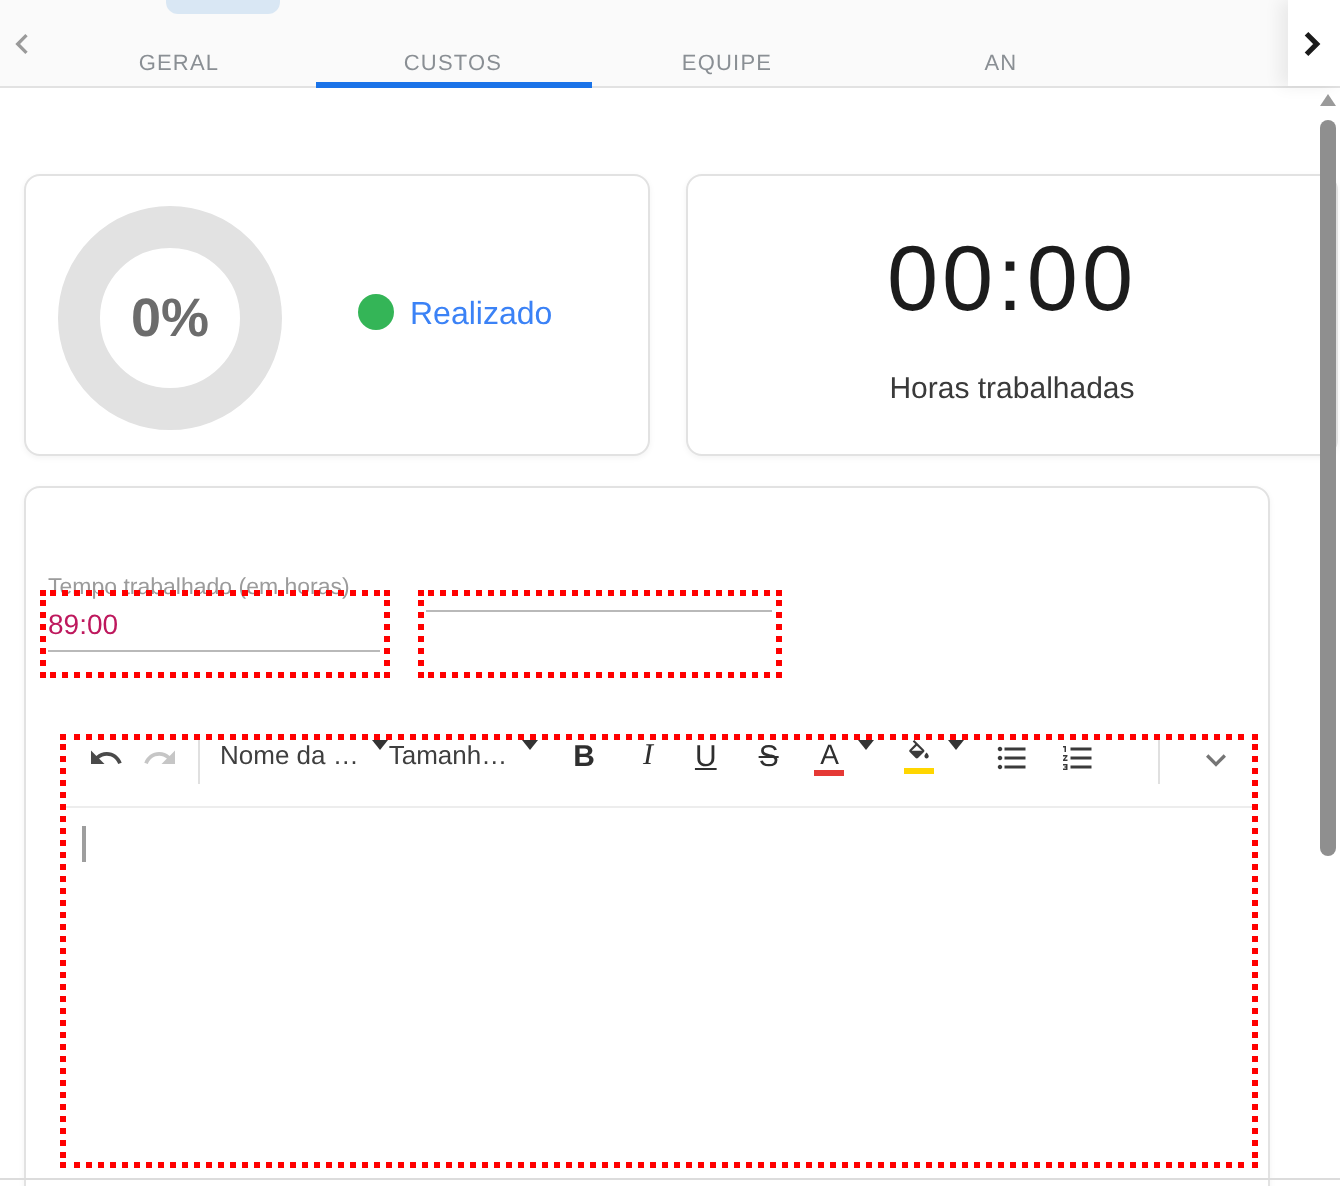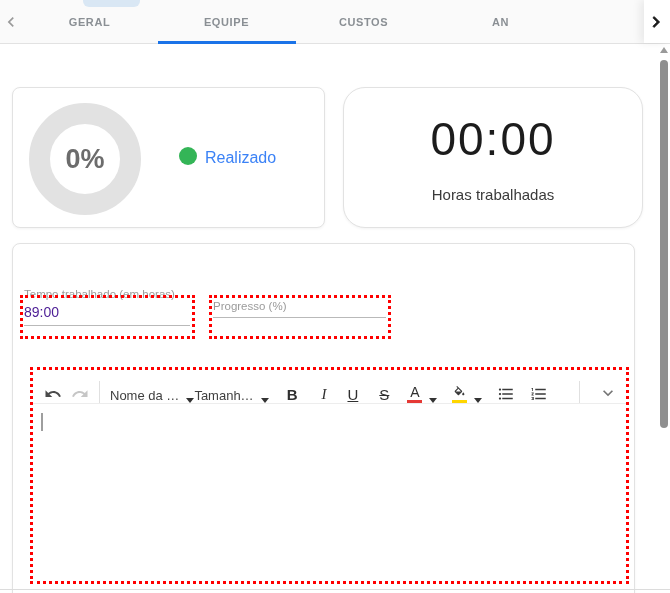--- a/index.html
+++ b/index.html
@@ -4,50 +4,50 @@
 <style>
   html,body{margin:0;padding:0;}
   body{font-family:"Liberation Sans",sans-serif;background:#fff;}
   .screen{position:relative;width:670px;height:593px;background:#fff;overflow:hidden;}
 
   
   .tabbar{position:absolute;left:0;top:0;width:670px;height:44px;background:#fafafa;border-bottom:1px solid #e2e2e2;box-sizing:border-box;}
   .pill{position:absolute;left:83px;top:0;width:57px;height:7px;background:#d9e7f4;border-radius:0 0 6px 6px;}
   .chev-left{position:absolute;left:1px;top:12px;width:20px;height:20px;color:#9a9a9a;cursor:pointer;}
   .tabs{position:absolute;left:21px;top:0;height:44px;display:flex;}
-  .tab{width:137px;height:44px;display:flex;align-items:center;justify-content:center;font-size:11px;font-weight:700;letter-spacing:.6px;color:#8a8f94;cursor:pointer;box-sizing:border-box;}
+  .tab{width:137px;height:44px;display:flex;align-items:center;justify-content:center;font-size:11px;font-weight:400;letter-spacing:.6px;color:#8a8f94;cursor:pointer;box-sizing:border-box;margin-top:10px;}
   .tab.active{color:#5f6368;}
   .tab-underline{position:absolute;left:158px;top:41px;width:138px;height:3px;background:#1a73e8;}
   .chev-right-panel{position:absolute;right:0;top:0;width:26px;height:43px;background:#fff;box-shadow:-4px 0 8px rgba(0,0,0,.07);}
   .chev-right{position:absolute;right:3px;top:11px;width:22px;height:22px;color:#1b1b1b;cursor:pointer;}
 
   
   .card{position:absolute;background:#fff;border:1px solid #e2e2e2;border-radius:8px;box-shadow:0 1px 3px rgba(0,0,0,.05);box-sizing:border-box;}
   .card-progress{left:12px;top:87px;width:313px;height:141px;}
   .donut{position:absolute;left:16px;top:15px;width:70px;height:70px;border:21px solid #e2e2e2;border-radius:50%;}
   .donut-label{position:absolute;left:16px;top:15px;width:112px;height:112px;display:flex;align-items:center;justify-content:center;font-size:27px;font-weight:700;color:#6c6c6c;}
   .legend-dot{position:absolute;left:166px;top:59px;width:18px;height:18px;border-radius:50%;background:#34b557;}
   .legend-label{position:absolute;left:192px;top:61px;font-size:16px;color:#3b82f6;}
 
-  .card-hours{left:343px;top:87px;width:300px;height:141px;display:flex;flex-direction:column;align-items:center;justify-content:center;border-radius:22px;}
+  .card-hours{left:343px;top:87px;width:326px;height:141px;display:flex;flex-direction:column;align-items:center;justify-content:center;}
   .time{font-size:46px;color:#1c1c1c;letter-spacing:2px;}
   .time-caption{font-size:15px;color:#3a3a3a;margin-top:20px;}
 
   
   .card-report{left:12px;top:243px;width:623px;height:360px;}
   .report-title{position:absolute;left:30px;top:257px;font-size:19px;color:#1d1d1d;}
   .field{position:absolute;box-sizing:border-box;border-bottom:1px solid #b9b9b9;padding-bottom:5px;cursor:text;}
   .field-1{left:24px;top:288px;width:166px;}
   .field-2{left:213px;top:300px;width:173px;}
   .field-label{font-size:11.5px;color:#9b9b9b;white-space:nowrap;}
-  .field-value{font-size:14px;color:#4c1d95;margin-top:4px;}
+  .field-value{font-size:14px;color:#be185d;margin-top:4px;}
 
   
   .editor{position:absolute;left:32px;top:370px;width:594px;height:211px;background:#fff;}
-  .toolbar{height:34px;display:flex;align-items:flex-end;border-bottom:1px solid #ededed;padding:0 8px;box-sizing:border-box;}
+  .toolbar{height:34px;display:flex;align-items:flex-start;border-bottom:1px solid #ededed;padding:0 8px;box-sizing:border-box;}
   .tb-icon{display:inline-flex;align-items:center;justify-content:center;cursor:pointer;}
   .tb-sep{width:1px;height:22px;background:#e0e0e0;margin:0 10px;}
   .tb-text{font-size:13px;color:#3f3f3f;white-space:nowrap;cursor:pointer;}
   .caret-down{width:0;height:0;border-left:4.5px solid transparent;border-right:4.5px solid transparent;border-top:5px solid #333;margin-left:7px;cursor:pointer;}
   .tb-letter{font-size:15px;color:#2f2f2f;cursor:pointer;}
   .tb-b{font-weight:700;margin-left:18px;}
   .tb-i{font-style:italic;font-family:"Liberation Serif",serif;margin-left:24px;}
   .tb-u{text-decoration:underline;margin-left:21px;}
   .tb-s{text-decoration:line-through;margin-left:21px;}
   .color-btn{display:inline-flex;flex-direction:column;align-items:center;margin-left:18px;cursor:pointer;}
@@ -77,22 +77,22 @@
 
 <div class="screen">
 
   <div class="tabbar">
     <div class="pill"></div>
     <svg class="chev-left" viewBox="0 0 24 24">
         <path fill="currentColor" d="M15.41 7.41L14 6l-6 6 6 6 1.41-1.41L10.83 12z"></path>
       </svg>
     <div class="tabs">
       <div class="tab">GERAL</div>
+      <div class="tab">CUSTOS</div>
       <div class="tab">EQUIPE</div>
-      <div class="tab">CUSTOS</div>
       <div class="tab">AN</div>
     </div>
     <div class="tab-underline"></div>
     <div class="chev-right-panel"></div>
     <svg class="chev-right" viewBox="0 0 24 24">
         <path fill="currentColor" stroke="currentColor" stroke-width="0.8" d="M8.59 16.59L13.17 12 8.59 7.41 10 6l6 6-6 6z"></path>
       </svg>
   </div>
 
   <div class="card card-progress">
@@ -110,21 +110,20 @@
   <div class="card card-report">
     <div class="report-title">Reportar andamento</div>
   </div>
 
   <div class="field field-1">
     <div class="field-label">Tempo trabalhado (em horas)</div>
     <div class="field-value">89:00</div>
   </div>
 
   <div class="field field-2">
-    <div class="field-label">Progresso (%)</div>
   </div>
 
   <div class="editor">
     <div class="toolbar">
       <span class="tb-icon" style="margin-left:4px;color:#4a4a4a;">
         <svg width="18" height="18" viewBox="0 0 24 24">
             <path fill="currentColor" d="M12.5 8c-2.65 0-5.05.99-6.9 2.6L2 7v9h9l-3.62-3.62c1.39-1.16 3.16-1.88 5.12-1.88 3.54 0 6.55 2.31 7.6 5.5l2.37-.78C21.08 11.03 17.15 8 12.5 8z"></path>
           </svg>
       </span>
       <span class="tb-icon" style="margin-left:9px;color:#c6c6c6;">

